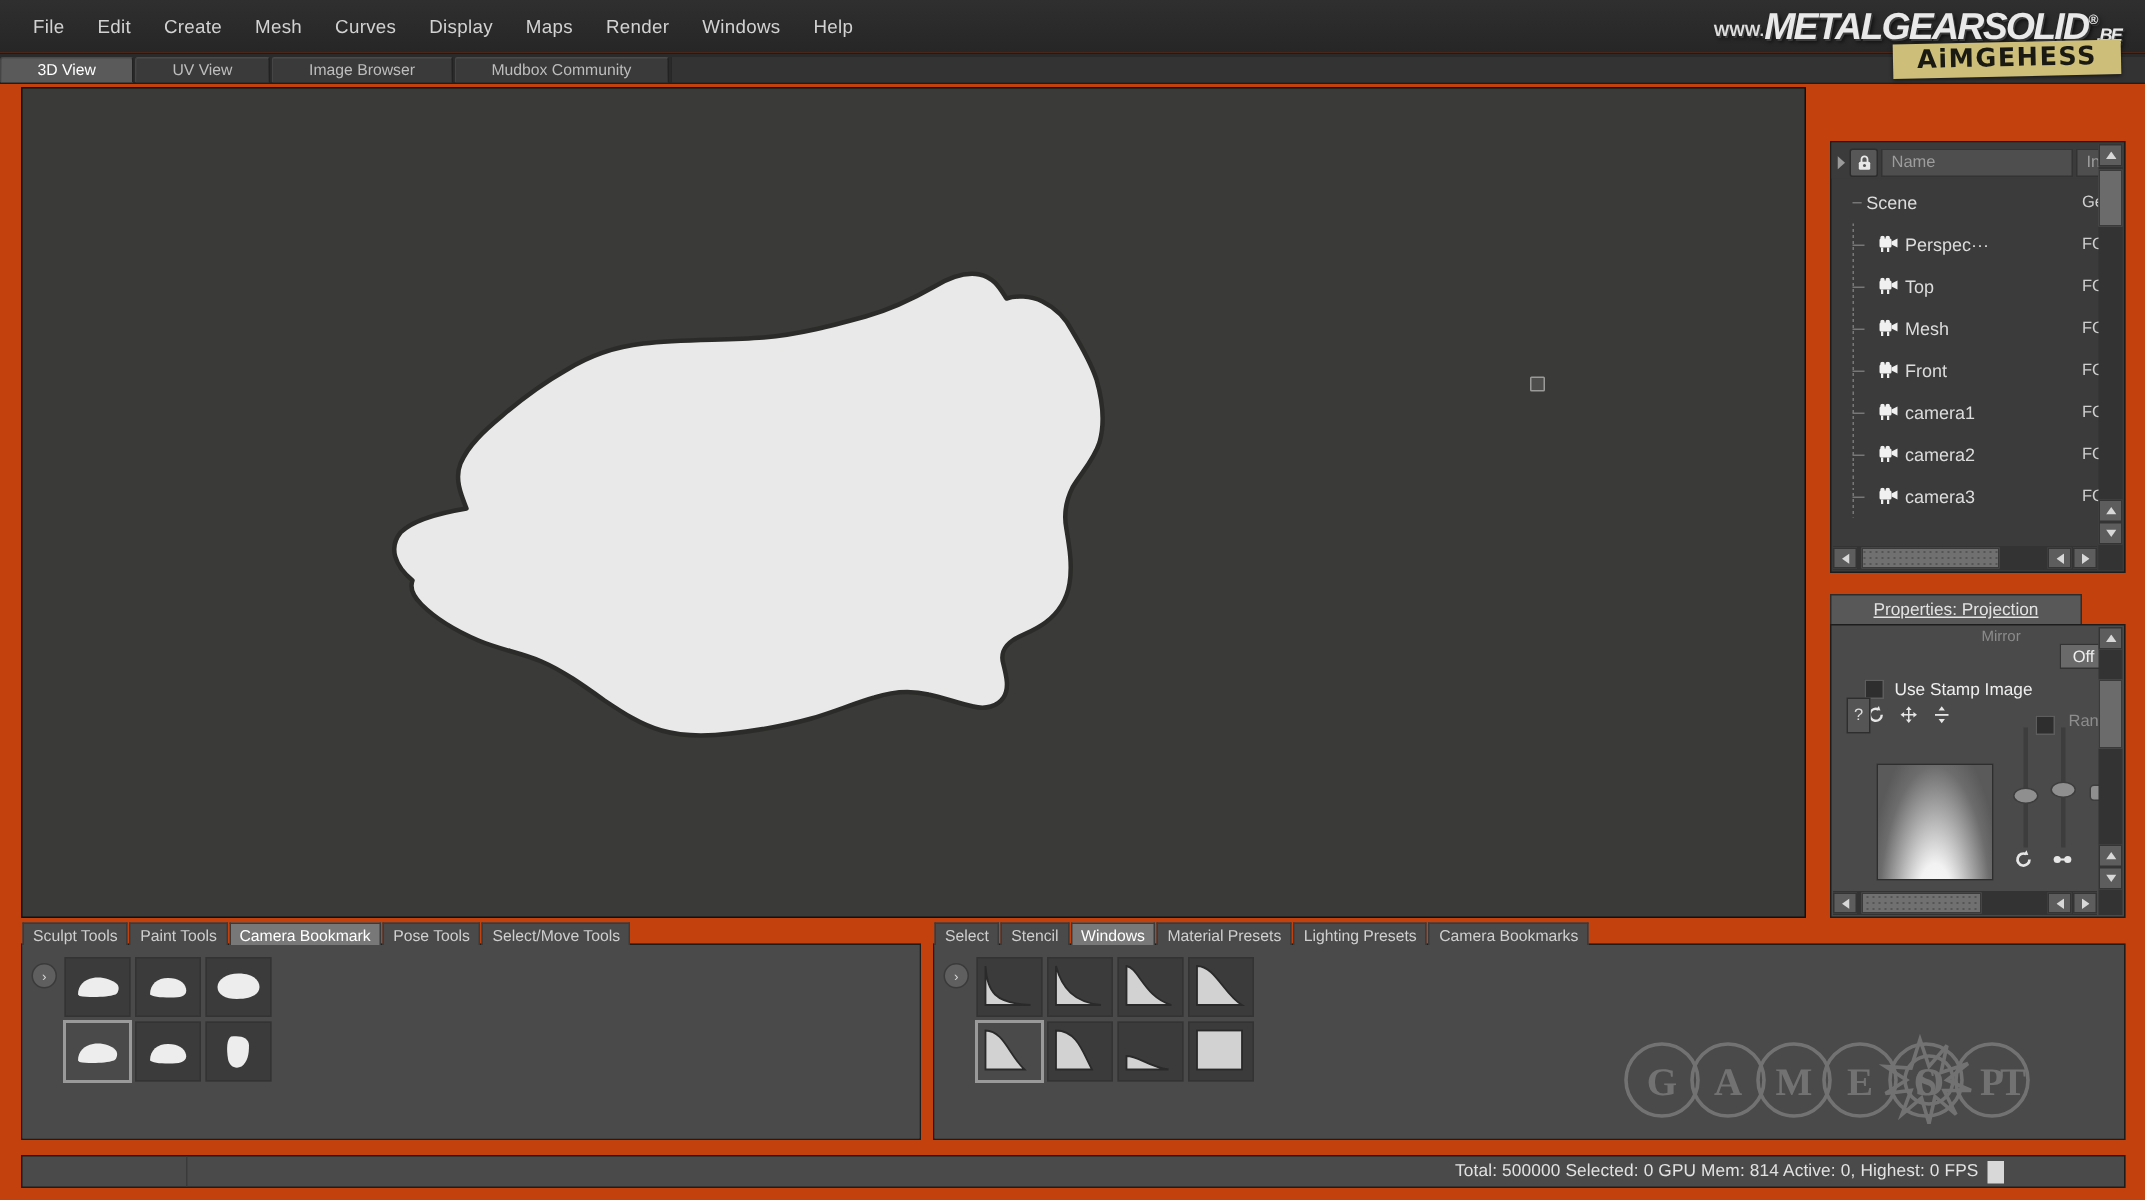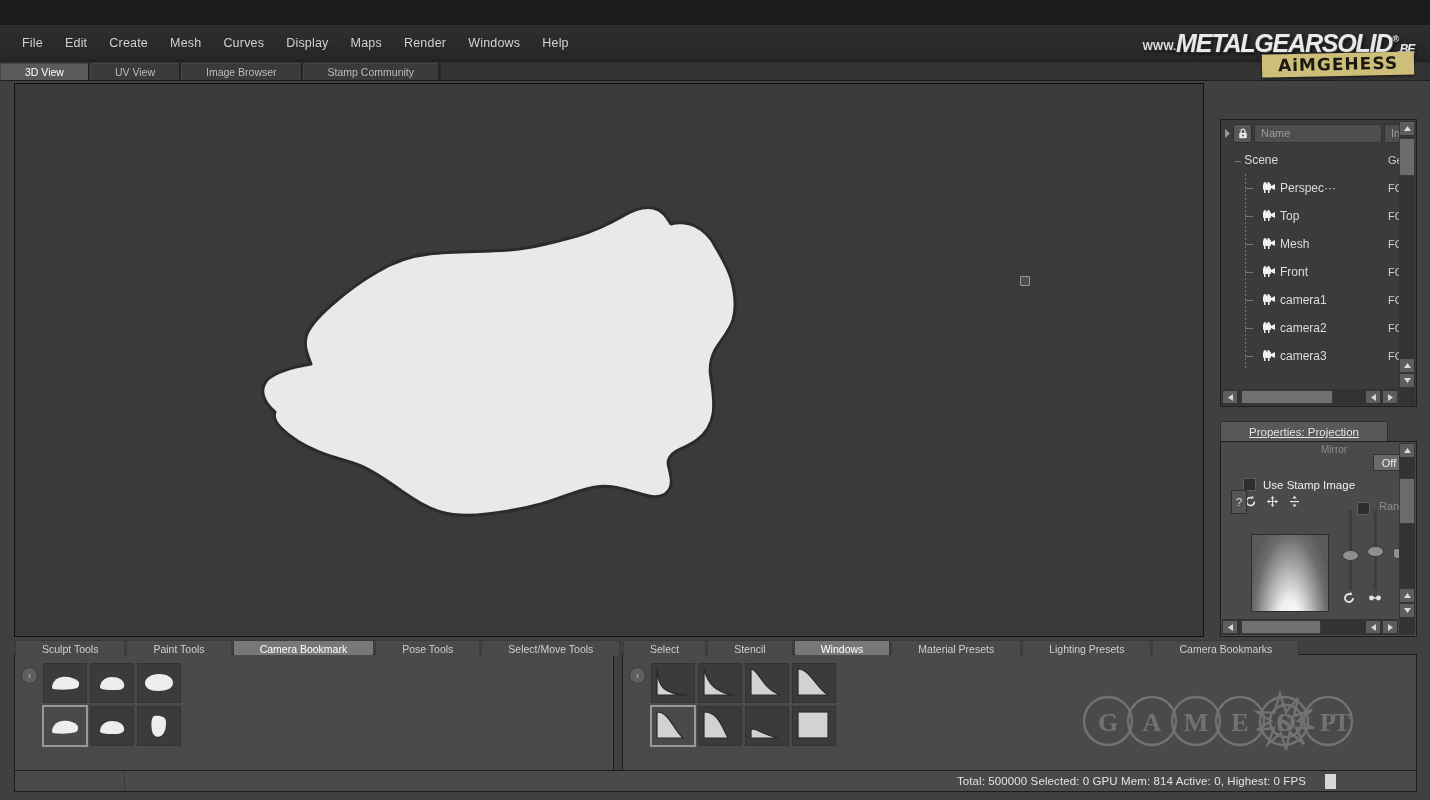--- a/index.html
+++ b/index.html
@@ -3,21 +3,21 @@
 <meta charset="utf-8">
 <style>
   * { box-sizing: border-box; margin:0; padding:0; }
   html,body{ background:#000; }
   body{
     width:1430px; height:800px; overflow:hidden;
     font-family:"Liberation Sans", sans-serif;
     color:#c9c9c9; position:relative;
     background:#1b1b1b;
   }
-  #app{ position:absolute; inset:0; background:#404040;margin-top:25px; }
+  #app{ position:absolute; inset:0; background:#c2410c; }
 
   
   .menubar{
     position:absolute; left:0; top:0; width:1430px; height:36px;
     background:linear-gradient(#2f2f2f,#262626);
     display:flex; align-items:center; padding-left:12px; gap:2px;
     border-bottom:1px solid #1c1c1c; z-index:5;
   }
   .menuitem{
     font-size:12.5px; color:#d2d2d2; padding:4px 10px; border-radius:2px;
@@ -72,21 +72,21 @@
   .colhdr{
     height:19px; background:#4e4e4e; border:1px solid #333;
     font-size:11px; color:#9d9d9d; display:flex; align-items:center;
     padding-left:6px;
   }
   .colhdr.name{ flex:1; }
   .colhdr.inf{ width:30px; overflow:hidden; }
   .tree{ position:relative; padding:2px 0 0 0; height:236px; overflow:hidden; }
   .trow{
     display:flex; align-items:center; height:28px; font-size:12px;
-    color:#dcdcdc; position:relative; padding-left:14px;
+    color:#dcdcdc; position:relative; padding-left:4px;
   }
   .trow .inf{
     position:absolute; right:2px; font-size:11px; color:#cfcfcf;
     width:26px; overflow:hidden; white-space:nowrap;
   }
   .dash{ color:#8a8a8a; margin-right:3px; font-size:11px; }
   .indent{ width:26px; position:relative; height:28px; }
   .indent:before{
     content:""; position:absolute; left:10px; top:0; bottom:0; width:1px;
     background:repeating-linear-gradient(#777 0 2px, transparent 2px 4px);
@@ -163,21 +163,21 @@
   .randchk{ position:absolute; left:16px; top:0px; width:13px;height:13px;background:#2e2e2e;border:1px solid #5d5d5d; }
 
   
   .tray{
     position:absolute; background:#4a4a4a; border:1px solid #1d1d1d;
   }
   .traytabs{
     position:absolute; top:-1px; left:0; height:18px; display:flex; align-items:flex-end;
   }
   .ttab{
-    font-size:10.5px; color:#cfcfcf; height:16px; line-height:16px; padding:0 26px;
+    font-size:10.5px; color:#cfcfcf; height:16px; line-height:16px; padding:0 6px;
     background:#4a4a4a; border:1px solid #3a3a3a; border-bottom:none; margin-right:1px;
     white-space:nowrap;
   }
   .ttab.active{ background:#787878; color:#fff; }
   .tray-body{ position:absolute; left:0; right:0; top:17px; bottom:0; background:#4a4a4a; }
   .expander{
     position:absolute; left:6px; top:12px; width:17px;height:17px;border-radius:50%;
     background:#5f5f5f; border:1px solid #3a3a3a; display:flex;align-items:center;justify-content:center;
     font-size:9px; color:#d8d8d8;
   }
@@ -189,21 +189,21 @@
   .thumb.sel{ outline:2px solid #9a9a9a; outline-offset:-1px; background:#4a4a4a; }
   .thumb svg{ display:block; }
 
   
   .statusbar{
     position:absolute; left:14px; bottom:8px; width:1403px; height:22px;
     background:#4a4a4a; border:1px solid #1d1d1d; display:flex; align-items:center;
   }
   .stat-seg{ width:110px; height:20px; border-right:1px solid #3a3a3a; }
   .stat-text{
-    flex:1; font-size:11.5px; color:#e2e2e2; text-align:right; padding-right:19px;
+    flex:1; font-size:11.5px; color:#e2e2e2; text-align:right; padding-right:6px;
     white-space:nowrap; letter-spacing:.1px;
   }
   .fpsbox{ width:11px;height:15px;background:#d8d8d8; margin-right:80px; }
 
   
   .mgs-wm{ position:absolute; right:16px; top:6px; text-align:right; z-index:6; }
   .mgs-line{
     font-family:"Liberation Sans", sans-serif; font-weight:bold; font-style:italic;
     font-size:25px; letter-spacing:-1.2px; color:#e9e9e9;
     text-shadow:1px 1px 0 #3a3a3a, 2px 2px 3px rgba(0,0,0,.7);
@@ -238,21 +238,21 @@
     <div class="menuitem">Maps</div>
     <div class="menuitem">Render</div>
     <div class="menuitem">Windows</div>
     <div class="menuitem">Help</div>
   </div>
 
   <div class="tabstrip">
     <div class="vtab active">3D View</div>
     <div class="vtab">UV View</div>
     <div class="vtab">Image Browser</div>
-    <div class="vtab">Stamp Community</div>
+    <div class="vtab">Mudbox Community</div>
     <div class="tabfill"></div>
   </div>
 
   <div class="viewport">
     <svg class="blob" width="540" height="340" viewBox="0 0 540 340">
       <path d="M 60 218 C 48 208 44 196 52 186 C 62 176 84 172 96 170
                C 92 160 88 150 92 140 C 97 128 108 118 120 108
                C 134 96 148 86 162 78 C 178 68 196 62 214 60
                C 240 57 268 58 294 56 C 318 54 340 48 362 42
                C 380 37 394 30 408 22 C 418 16 428 12 438 14

